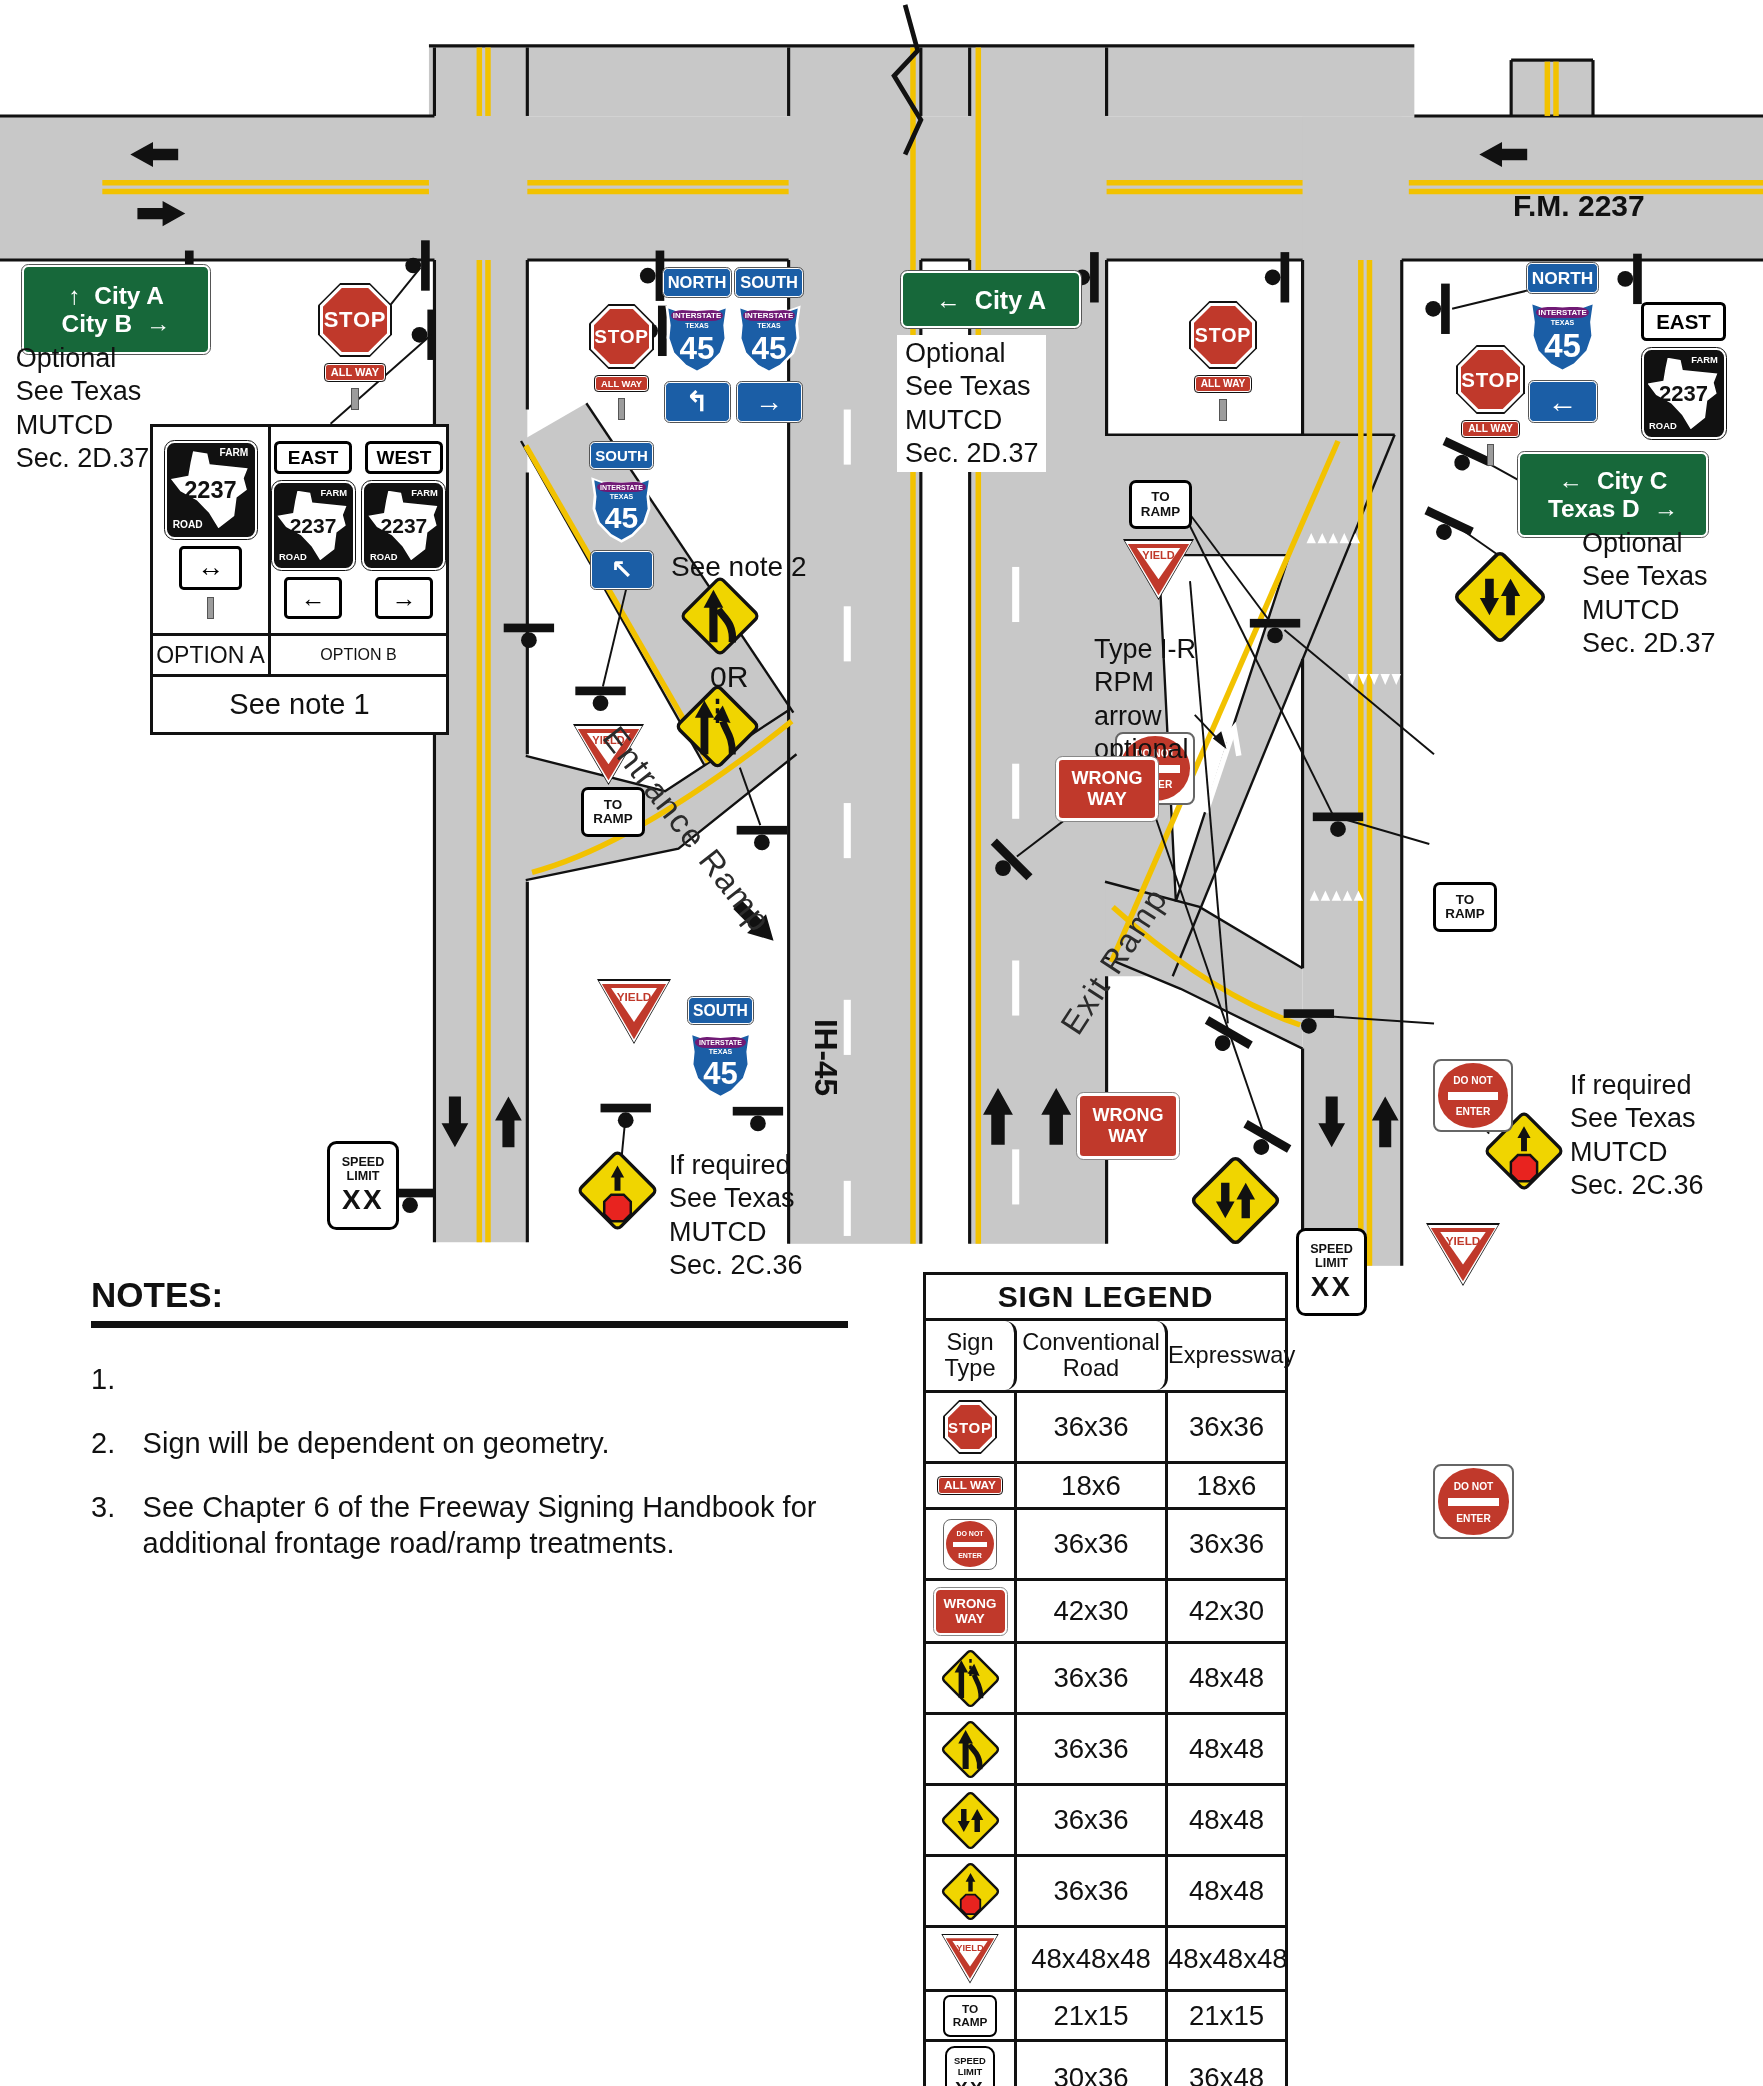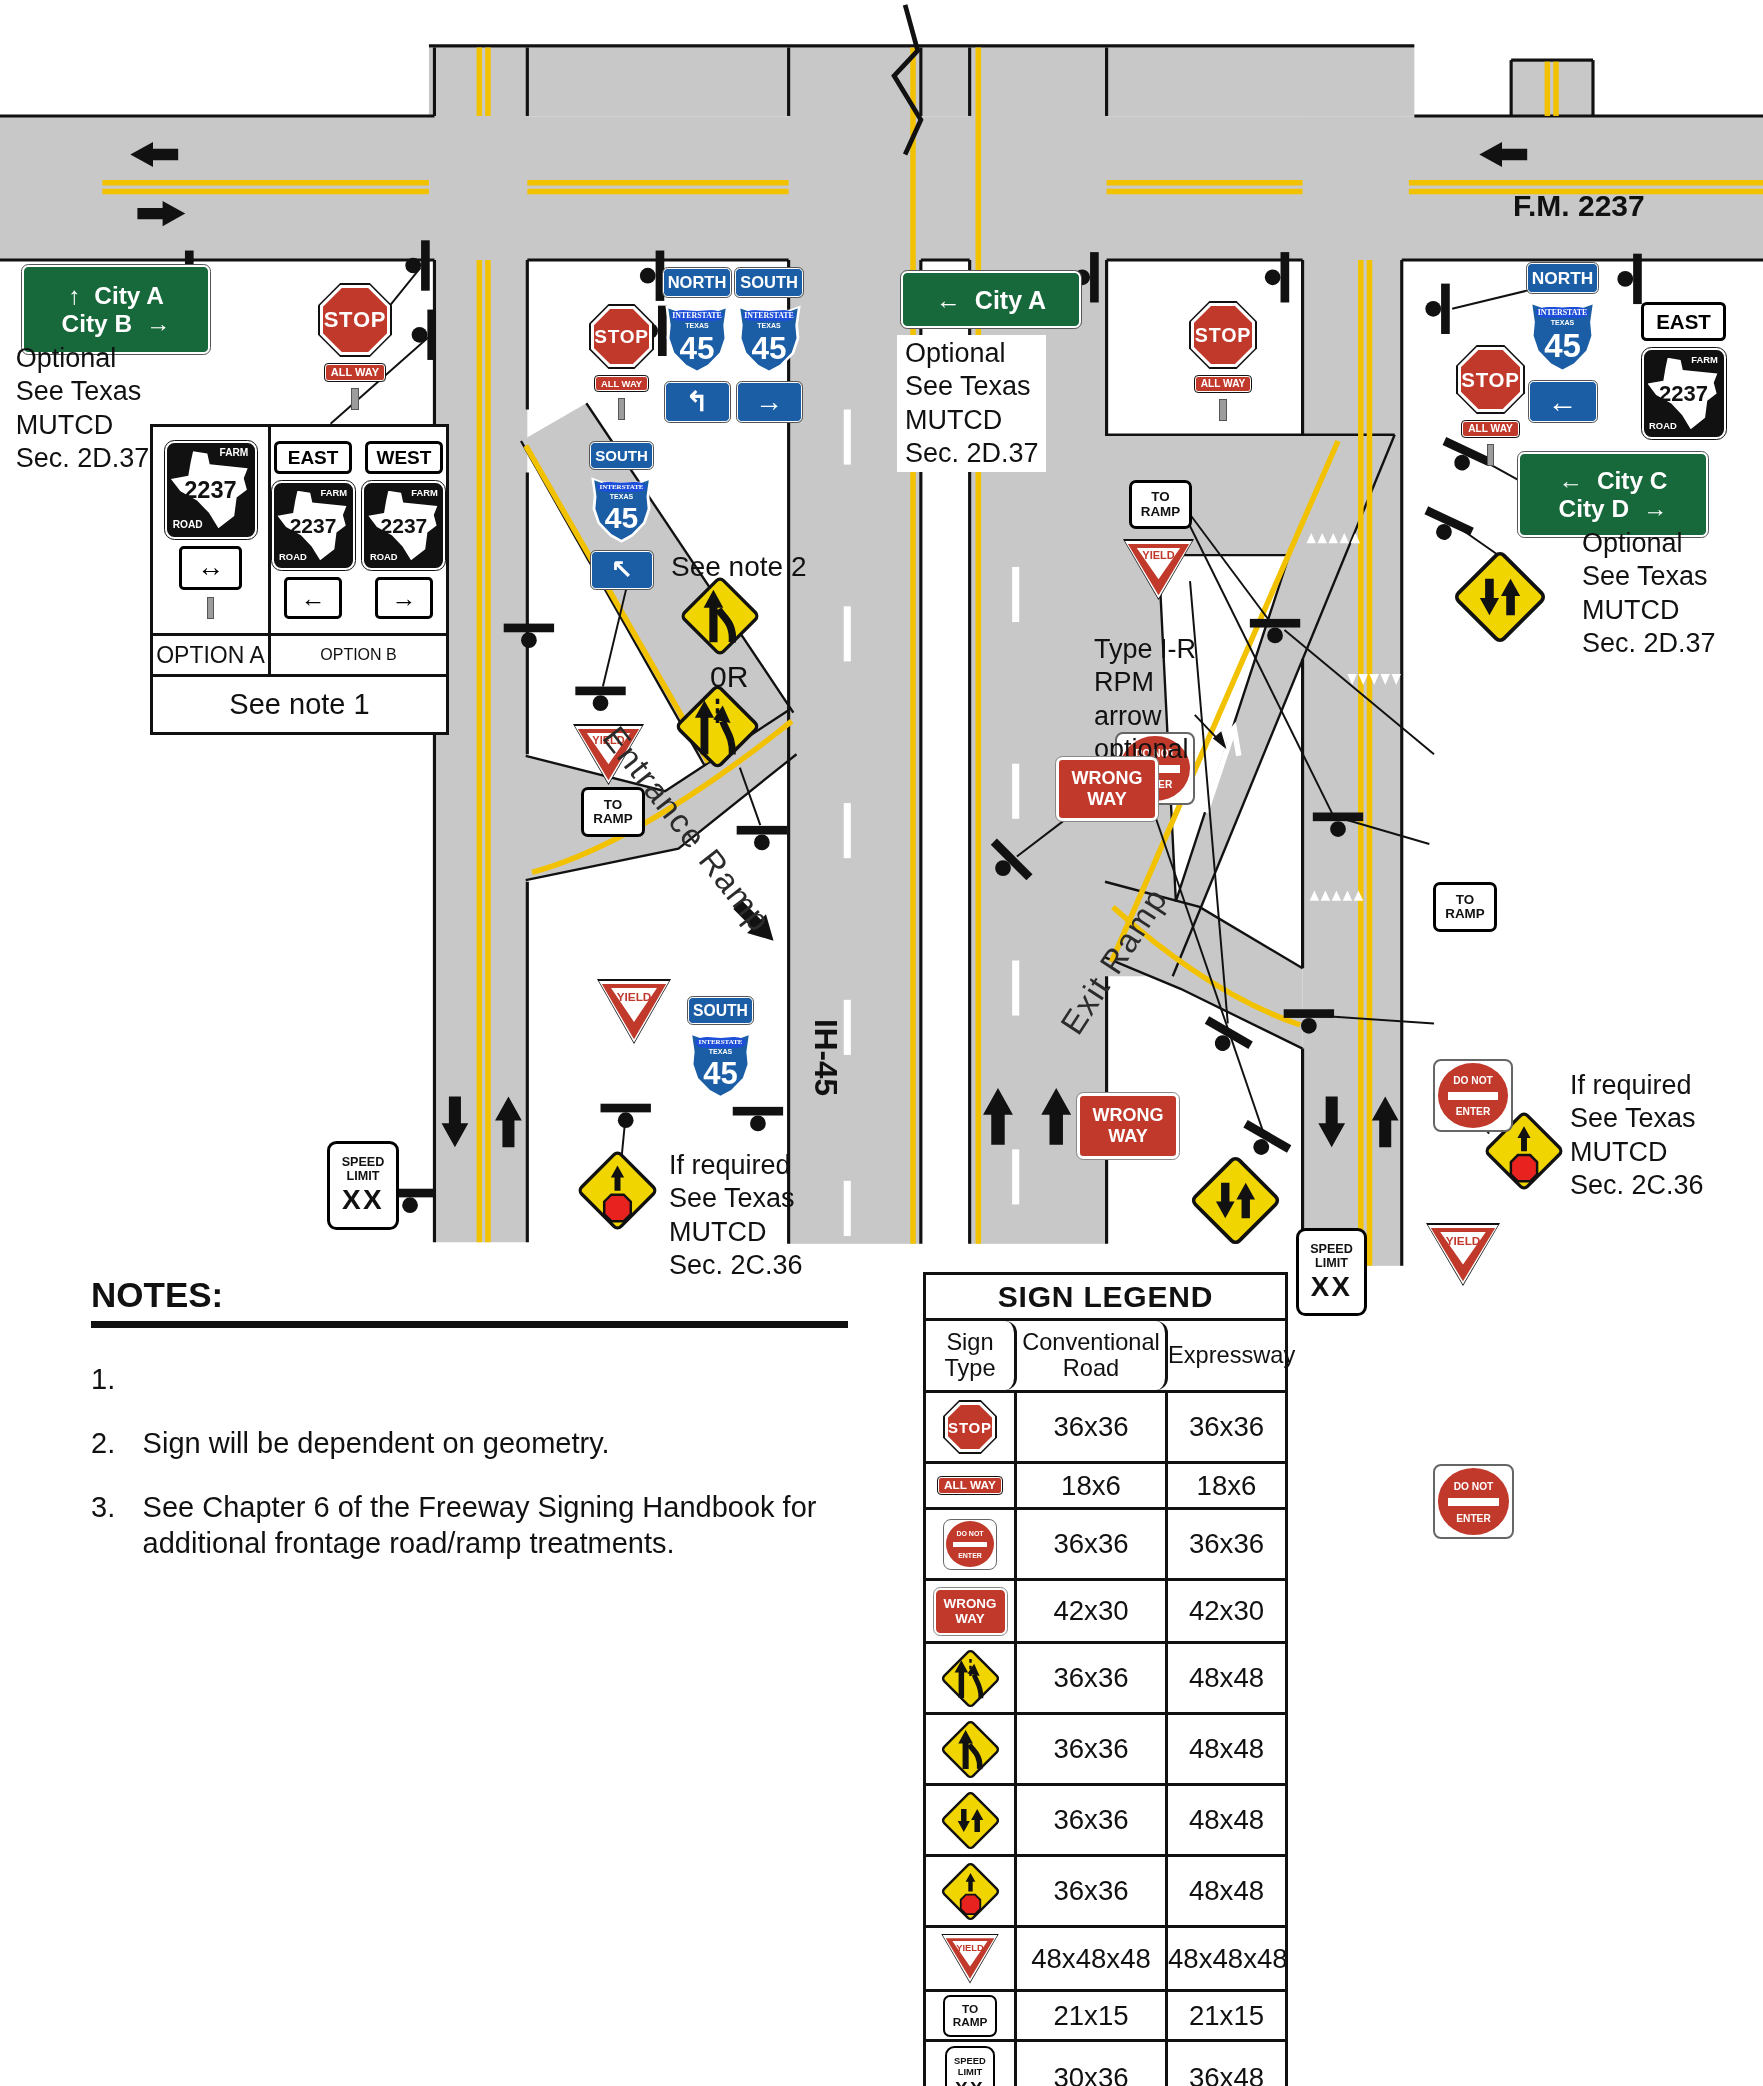--- a/index.html
+++ b/index.html
@@ -53,22 +53,22 @@
   .ewp{background:#fff;border:3.1px solid #000;border-radius:5.5px;color:#000;font-weight:bold;
        display:flex;align-items:center;justify-content:center;}
   .dirp{background:#fff;border:3.1px solid #000;border-radius:4.7px;color:#000;font-weight:bold;
         display:flex;align-items:center;justify-content:center;line-height:1;}
 
   
   .shield{position:relative;background:#fff;
     clip-path:polygon(2% 2%,20% 8%,50% 10%,80% 8%,98% 2%,94% 28%,96% 48%,88% 70%,68% 89%,50% 98%,32% 89%,12% 70%,4% 48%,6% 28%);}
   .sh-blue{position:absolute;inset:3.1px;background:#1b5ea6;
     clip-path:polygon(2% 2%,20% 8%,50% 10%,80% 8%,98% 2%,94% 28%,96% 48%,88% 70%,68% 89%,50% 98%,32% 89%,12% 70%,4% 48%,6% 28%);}
-  .sh-band{position:absolute;top:9%;left:11%;right:11%;height:15%;background:#1d4ed8;border-radius:24%/55%;
-           display:flex;align-items:center;justify-content:center;color:#fff;font-weight:bold;font-family:Liberation Serif, serif;}
+  .sh-band{position:absolute;top:9%;left:11%;right:11%;height:15%;background:#701a75;border-radius:24%/55%;
+           display:flex;align-items:center;justify-content:center;color:#fff;font-weight:bold;}
   .sh-tex{position:absolute;top:25%;width:100%;text-align:center;color:#fff;font-weight:bold;}
   .sh-num{position:absolute;top:30%;bottom:6%;width:100%;display:flex;align-items:center;justify-content:center;
           color:#fff;font-weight:bold;}
 
   
   .fmsh{position:relative;background:#111;border:2.4px solid #fff;outline:1.6px solid #111;border-radius:9.4px;}
   .fm-tx{position:absolute;left:5%;top:9%;width:90%;height:82%;background:#fff;
     clip-path:polygon(28% 0,46% 3%,49% 17%,97% 22%,92% 35%,96% 50%,83% 60%,80% 84%,60% 100%,48% 80%,33% 64%,12% 52%,0 36%,22% 32%,25% 14%);}
   .fm-farm{position:absolute;top:5%;right:7%;color:#fff;font-weight:bold;}
   .fm-road{position:absolute;bottom:7%;left:7%;color:#fff;font-weight:bold;}
@@ -663,21 +663,21 @@
     <span class="fm-road" style="font-size:9.4px">ROAD</span>
   </div>
 </div>
 
 <div class="abs guide" style="left:1518px;top:452px;width:164px;height:72px;font-size:24.4px">
   <div class="gl">
         <span>←</span>
         <span>City C</span>
       </div>
   <div class="gl">
-        <span>City D</span>
+        <span>Texas D</span>
         <span>→</span>
       </div>
 </div>
 <div class="abs ann pre" style="left:1582px;top:527px">Optional
 See Texas
 MUTCD
 Sec. 2D.37</div>
 
 <svg class="abs" style="left:1452px;top:549px" width="96" height="96" viewBox="-50 -50 100 100" fill="#111">
   <rect class="wd-bg" x="-33.5" y="-33.5" width="67" height="67" rx="6" transform="rotate(45)"></rect>

